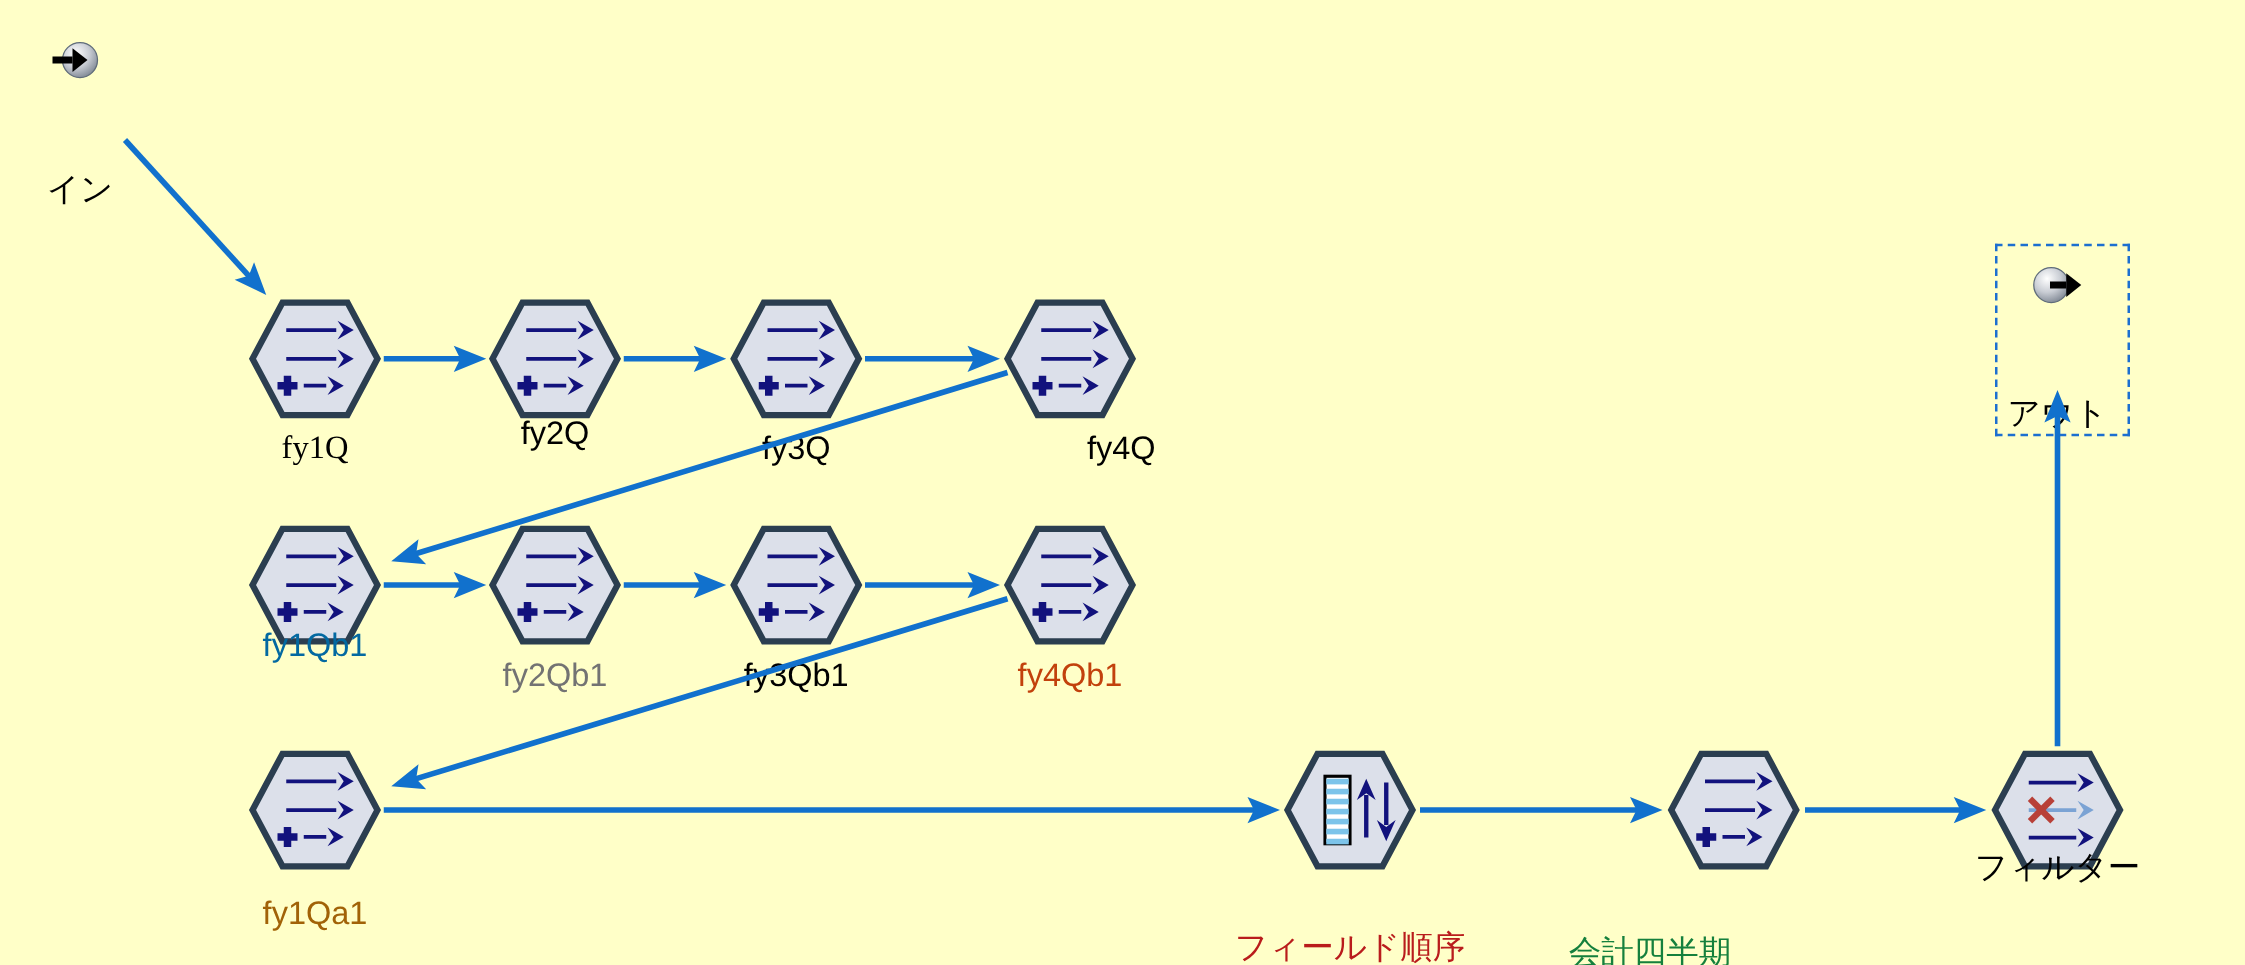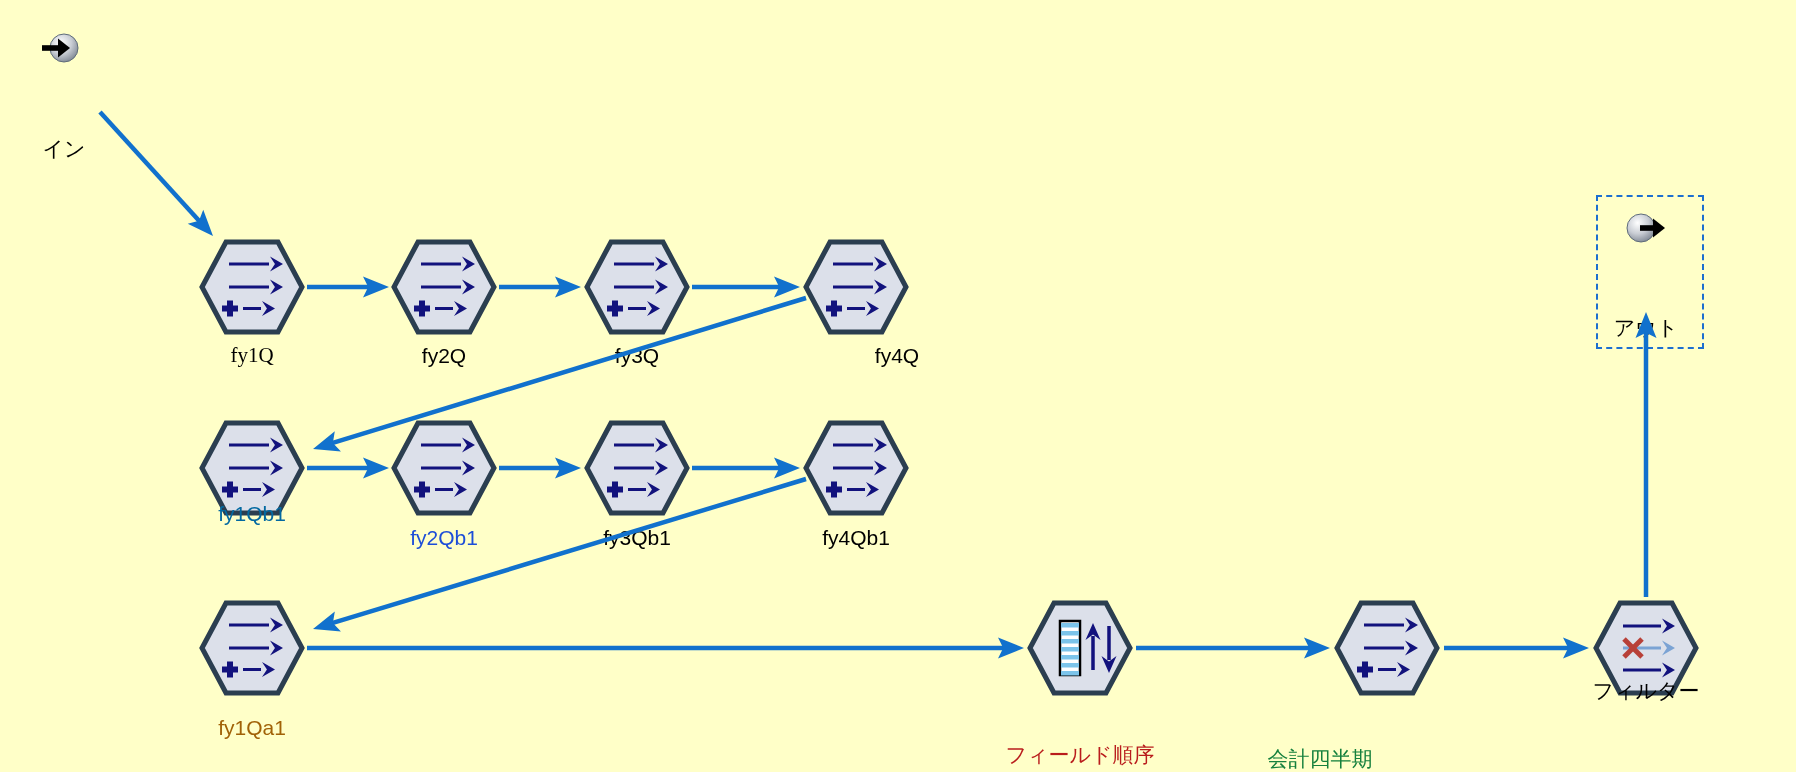--- a/index.html
+++ b/index.html
@@ -9,21 +9,21 @@
     background:#ffffc8;
     overflow:hidden;
     font-family:"Liberation Sans", sans-serif;
   }
   .node{position:absolute;z-index:2;}
   .node svg{display:block;overflow:visible;}
   .node-label{
     position:absolute;
     transform:translateX(-50%);
     white-space:nowrap;
-    font-size:21px;
+    font-size:26px;
     line-height:1.1;
     color:#000;
     z-index:3;
   }
   .selection-box{
     position:absolute;
     border:2px dashed #1c6fd0;
     z-index:1;
   }
   #connections{
@@ -72,21 +72,21 @@
           <path d="M27 3 L79 3 L103 48 L79 93 L27 93 L3 48 Z" fill="#dce0ea" stroke="#2b3e50" stroke-width="5" stroke-linejoin="miter"></path>
           <line x1="30" y1="25" x2="70" y2="25" stroke="#12127d" stroke-width="3"></line>
           <polygon points="84,25 71,17.5 75.94,25 71,32.5" fill="#12127d"></polygon>
           <line x1="30" y1="48" x2="70" y2="48" stroke="#12127d" stroke-width="3"></line>
           <polygon points="84,48 71,40.5 75.94,48 71,55.5" fill="#12127d"></polygon>
           <path d="M23 66.5 h5 v-5 h6 v5 h5 v6 h-5 v5 h-6 v-5 h-5 z" fill="#12127d"></path>
           <line x1="44" y1="69.5" x2="62" y2="69.5" stroke="#12127d" stroke-width="3"></line>
           <polygon points="76,69.5 63,62 67.94,69.5 63,77" fill="#12127d"></polygon>
         </svg>
       </div>
-      <div class="node-label" style="left: 444px; top: 344px; color: rgb(0, 0, 0);">fy2Q</div>
+      <div class="node-label" style="left: 444px; top: 332px; color: rgb(0, 0, 0);">fy2Q</div>
       <div class="node" style="left: 584px; top: 239px;">
         <svg width="106" height="96" viewBox="0 0 106 96">
           <path d="M27 3 L79 3 L103 48 L79 93 L27 93 L3 48 Z" fill="#dce0ea" stroke="#2b3e50" stroke-width="5" stroke-linejoin="miter"></path>
           <line x1="30" y1="25" x2="70" y2="25" stroke="#12127d" stroke-width="3"></line>
           <polygon points="84,25 71,17.5 75.94,25 71,32.5" fill="#12127d"></polygon>
           <line x1="30" y1="48" x2="70" y2="48" stroke="#12127d" stroke-width="3"></line>
           <polygon points="84,48 71,40.5 75.94,48 71,55.5" fill="#12127d"></polygon>
           <path d="M23 66.5 h5 v-5 h6 v5 h5 v6 h-5 v5 h-6 v-5 h-5 z" fill="#12127d"></path>
           <line x1="44" y1="69.5" x2="62" y2="69.5" stroke="#12127d" stroke-width="3"></line>
           <polygon points="76,69.5 63,62 67.94,69.5 63,77" fill="#12127d"></polygon>
@@ -124,21 +124,21 @@
           <path d="M27 3 L79 3 L103 48 L79 93 L27 93 L3 48 Z" fill="#dce0ea" stroke="#2b3e50" stroke-width="5" stroke-linejoin="miter"></path>
           <line x1="30" y1="25" x2="70" y2="25" stroke="#12127d" stroke-width="3"></line>
           <polygon points="84,25 71,17.5 75.94,25 71,32.5" fill="#12127d"></polygon>
           <line x1="30" y1="48" x2="70" y2="48" stroke="#12127d" stroke-width="3"></line>
           <polygon points="84,48 71,40.5 75.94,48 71,55.5" fill="#12127d"></polygon>
           <path d="M23 66.5 h5 v-5 h6 v5 h5 v6 h-5 v5 h-6 v-5 h-5 z" fill="#12127d"></path>
           <line x1="44" y1="69.5" x2="62" y2="69.5" stroke="#12127d" stroke-width="3"></line>
           <polygon points="76,69.5 63,62 67.94,69.5 63,77" fill="#12127d"></polygon>
         </svg>
       </div>
-      <div class="node-label" style="left: 444px; top: 526px; color: #1d4ed8;">fy2Qb1</div>
+      <div class="node-label" style="left: 444px; top: 526px; color: #737373;">fy2Qb1</div>
       <div class="node" style="left: 584px; top: 420px;">
         <svg width="106" height="96" viewBox="0 0 106 96">
           <path d="M27 3 L79 3 L103 48 L79 93 L27 93 L3 48 Z" fill="#dce0ea" stroke="#2b3e50" stroke-width="5" stroke-linejoin="miter"></path>
           <line x1="30" y1="25" x2="70" y2="25" stroke="#12127d" stroke-width="3"></line>
           <polygon points="84,25 71,17.5 75.94,25 71,32.5" fill="#12127d"></polygon>
           <line x1="30" y1="48" x2="70" y2="48" stroke="#12127d" stroke-width="3"></line>
           <polygon points="84,48 71,40.5 75.94,48 71,55.5" fill="#12127d"></polygon>
           <path d="M23 66.5 h5 v-5 h6 v5 h5 v6 h-5 v5 h-6 v-5 h-5 z" fill="#12127d"></path>
           <line x1="44" y1="69.5" x2="62" y2="69.5" stroke="#12127d" stroke-width="3"></line>
           <polygon points="76,69.5 63,62 67.94,69.5 63,77" fill="#12127d"></polygon>
@@ -150,21 +150,21 @@
           <path d="M27 3 L79 3 L103 48 L79 93 L27 93 L3 48 Z" fill="#dce0ea" stroke="#2b3e50" stroke-width="5" stroke-linejoin="miter"></path>
           <line x1="30" y1="25" x2="70" y2="25" stroke="#12127d" stroke-width="3"></line>
           <polygon points="84,25 71,17.5 75.94,25 71,32.5" fill="#12127d"></polygon>
           <line x1="30" y1="48" x2="70" y2="48" stroke="#12127d" stroke-width="3"></line>
           <polygon points="84,48 71,40.5 75.94,48 71,55.5" fill="#12127d"></polygon>
           <path d="M23 66.5 h5 v-5 h6 v5 h5 v6 h-5 v5 h-6 v-5 h-5 z" fill="#12127d"></path>
           <line x1="44" y1="69.5" x2="62" y2="69.5" stroke="#12127d" stroke-width="3"></line>
           <polygon points="76,69.5 63,62 67.94,69.5 63,77" fill="#12127d"></polygon>
         </svg>
       </div>
-      <div class="node-label" style="left: 856px; top: 526px; color: #000000;">fy4Qb1</div>
+      <div class="node-label" style="left: 856px; top: 526px; color: #c2410c;">fy4Qb1</div>
       <div class="node" style="left: 199px; top: 600px;">
         <svg width="106" height="96" viewBox="0 0 106 96">
           <path d="M27 3 L79 3 L103 48 L79 93 L27 93 L3 48 Z" fill="#dce0ea" stroke="#2b3e50" stroke-width="5" stroke-linejoin="miter"></path>
           <line x1="30" y1="25" x2="70" y2="25" stroke="#12127d" stroke-width="3"></line>
           <polygon points="84,25 71,17.5 75.94,25 71,32.5" fill="#12127d"></polygon>
           <line x1="30" y1="48" x2="70" y2="48" stroke="#12127d" stroke-width="3"></line>
           <polygon points="84,48 71,40.5 75.94,48 71,55.5" fill="#12127d"></polygon>
           <path d="M23 66.5 h5 v-5 h6 v5 h5 v6 h-5 v5 h-6 v-5 h-5 z" fill="#12127d"></path>
           <line x1="44" y1="69.5" x2="62" y2="69.5" stroke="#12127d" stroke-width="3"></line>
           <polygon points="76,69.5 63,62 67.94,69.5 63,77" fill="#12127d"></polygon>

